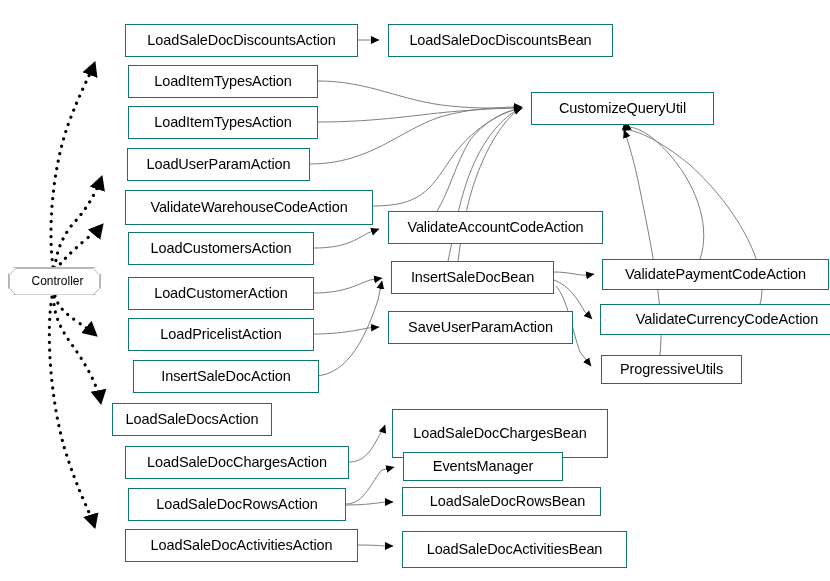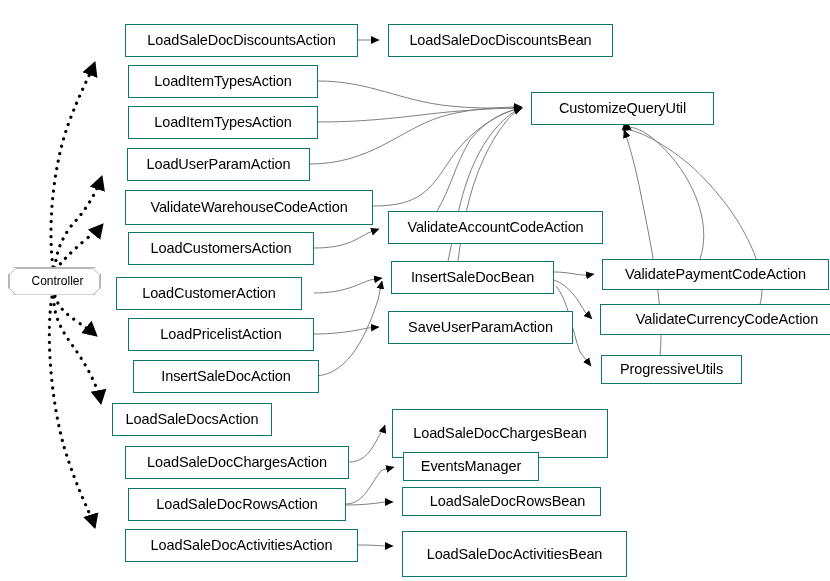--- a/index.html
+++ b/index.html
@@ -132,21 +132,21 @@
   </div>
   <div class="node" style="left:127px; top:148px; width:183px; height:33px;">
     <span>LoadUserParamAction</span>
   </div>
   <div class="node" style="left:125px; top:190px; width:248px; height:35px;">
     <span>ValidateWarehouseCodeAction</span>
   </div>
   <div class="node" style="left:128px; top:232px; width:186px; height:33px;">
     <span>LoadCustomersAction</span>
   </div>
-  <div class="node" style="left:116px; top:277px; width:186px; height:33px;">
+  <div class="node" style="left:128px; top:277px; width:186px; height:33px;">
     <span>LoadCustomerAction</span>
   </div>
   <div class="node" style="left:128px; top:318px; width:186px; height:33px;">
     <span>LoadPricelistAction</span>
   </div>
   <div class="node" style="left:133px; top:360px; width:186px; height:33px;">
     <span>InsertSaleDocAction</span>
   </div>
   <div class="node" style="left:112px; top:403px; width:160px; height:33px;align-items:center;">
     <span>LoadSaleDocsAction</span>
@@ -169,27 +169,27 @@
   </div>
   <div class="node" style="left:391px; top:261px; width:163px; height:33px;">
     <span>InsertSaleDocBean</span>
   </div>
   <div class="node" style="left:388px; top:311px; width:185px; height:33px;">
     <span>SaveUserParamAction</span>
   </div>
   <div class="node" style="left:392px; top:409px; width:216px; height:49px;">
     <span>LoadSaleDocChargesBean</span>
   </div>
-  <div class="node" style="left:403px; top:452px; width:136px; height:29px;">
+  <div class="node" style="left:403px; top:452px; width:160px; height:29px;">
     <span>EventsManager</span>
   </div>
   <div class="node" style="left:402px; top:487px; width:199px; height:29px;padding-left:12px;">
     <span>LoadSaleDocRowsBean</span>
   </div>
-  <div class="node" style="left:402px; top:531px; width:225px; height:46px;align-items:center;">
+  <div class="node" style="left:402px; top:531px; width:225px; height:37px;align-items:center;">
     <span>LoadSaleDocActivitiesBean</span>
   </div>
 
   <div class="node" style="left:531px; top:92px; width:183px; height:33px;">
     <span>CustomizeQueryUtil</span>
   </div>
   <div class="node" style="left:602px; top:259px; width:227px; height:31px;">
     <span>ValidatePaymentCodeAction</span>
   </div>
   <div class="node" style="left:600px; top:304px; width:254px; height:31px;">

